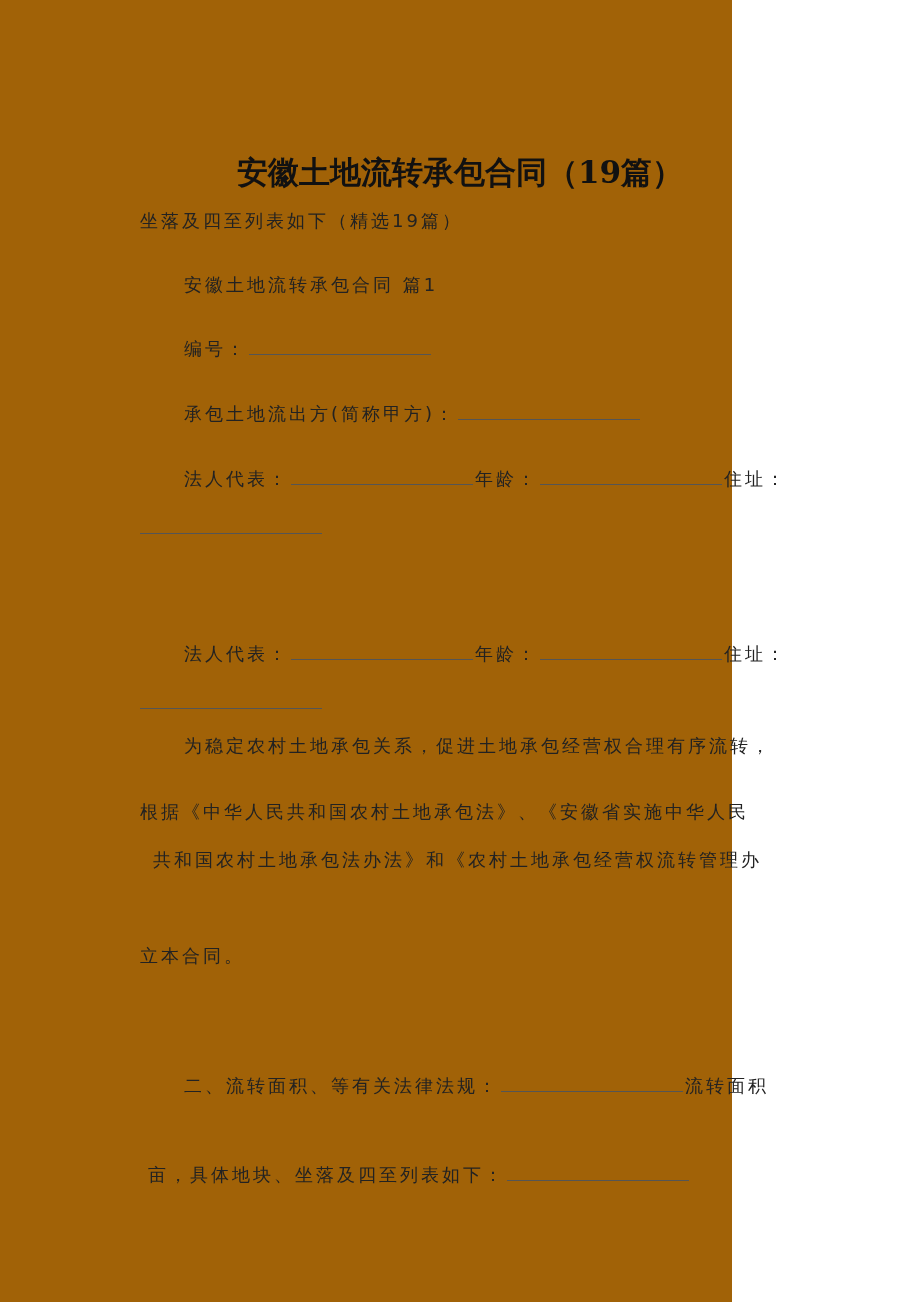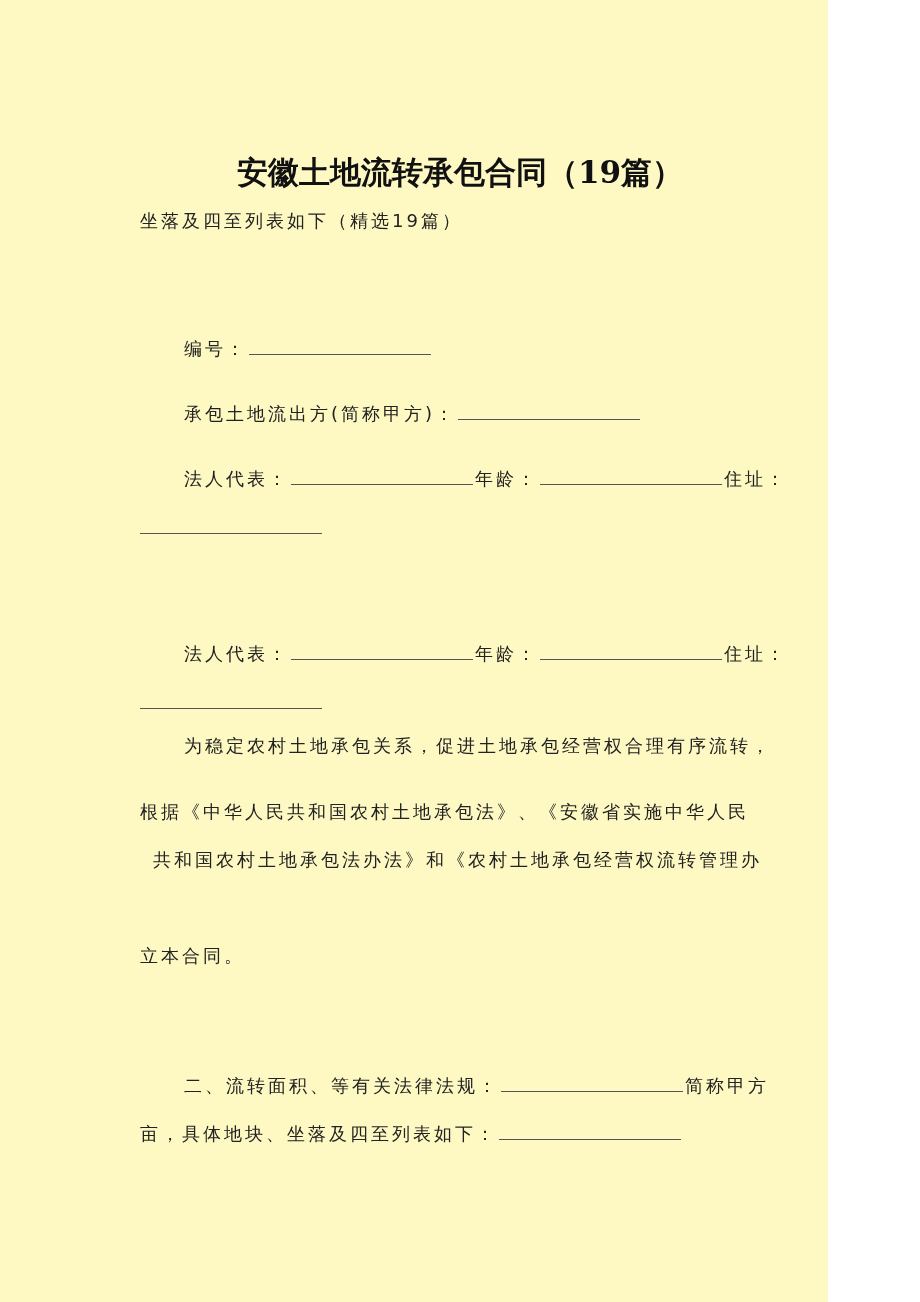--- a/index.html
+++ b/index.html
@@ -11,22 +11,22 @@
       width: 920px;
       height: 1302px;
       position: relative;
       overflow: hidden;
       color: #1a1a1a;
       font-family: "DejaVu Serif", "Liberation Serif", serif;
     }
     .page {
       position: absolute;
       left: 0; top: 0;
-      width: 828px; height: 1302px;
-      background: #fef9c3;
+      width: 732px; height: 1302px;
+      background: #a16207;
     }
     .title {
       position: absolute;
       left: 0; width: 920px;
       top: 150px;
       text-align: center;
       font-size: 31px;
       font-weight: bold;
       line-height: 44px;
       letter-spacing: 0px;
@@ -55,20 +55,21 @@
   </style>
 </head>
 <body>
 
 <div class="page">
 
   <div class="title">安徽土地流转承包合同（19篇）</div>
 
   <div class="line" style="top:207px;">坐落及四至列表如下（精选19篇）</div>
 
+  <div class="line indent" style="top:271px;">安徽土地流转承包合同 篇1</div>
 
   <div class="line indent" style="top:335px;">
     <span>编号：</span><span class="blank b184"></span>
   </div>
 
   <div class="line indent" style="top:400px;">
     <span>承包土地流出方(简称甲方)：</span><span class="blank b184"></span>
   </div>
 
   <div class="line indent" style="top:465px;">
@@ -86,19 +87,19 @@
     <span class="blank b184" style="margin-left:0;"></span>
   </div>
 
   <div class="line indent" style="top:732px;">为稳定农村土地承包关系，促进土地承包经营权合理有序流转，</div>
   <div class="line" style="top:798px;">根据《中华人民共和国农村土地承包法》、《安徽省实施中华人民</div>
   <div class="line" style="top:846px;margin-left:13px;">共和国农村土地承包法办法》和《农村土地承包经营权流转管理办</div>
   <div class="line" style="top:942px;">立本合同。</div>
 
 
   <div class="line indent" style="top:1072px;">
-    <span>二、流转面积、等有关法律法规：</span><span class="blank b184"></span><span>简称甲方</span>
+    <span>二、流转面积、等有关法律法规：</span><span class="blank b184"></span><span>流转面积</span>
   </div>
-  <div class="line" style="top:1120px;">
+  <div class="line" style="top:1161px;margin-left:8px;">
     <span>亩，具体地块、坐落及四至列表如下：</span><span class="blank b184"></span>
   </div>
 
 </div>
 
 </body></html>

